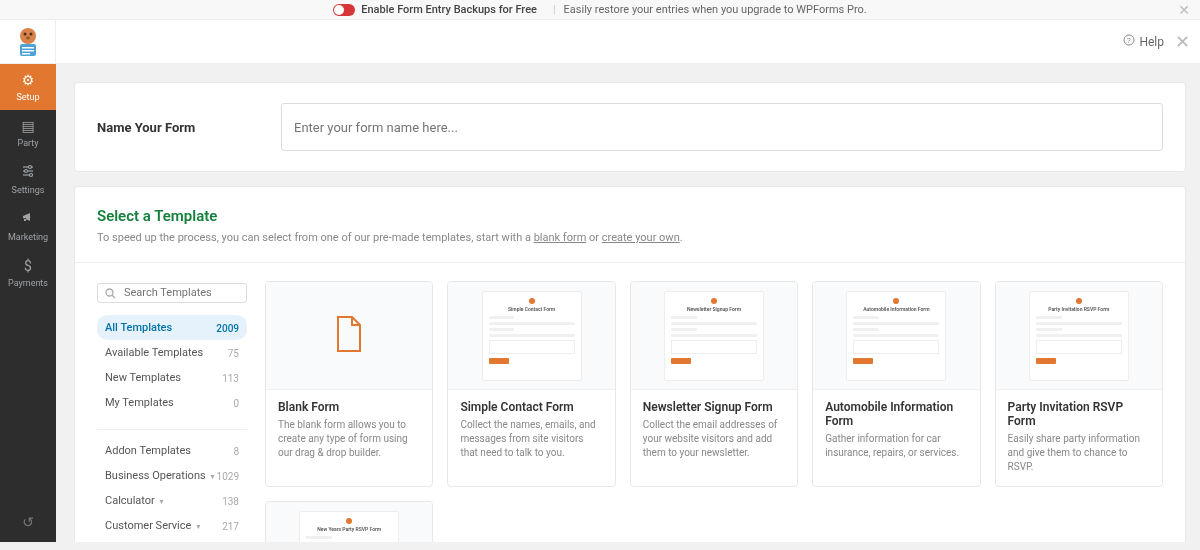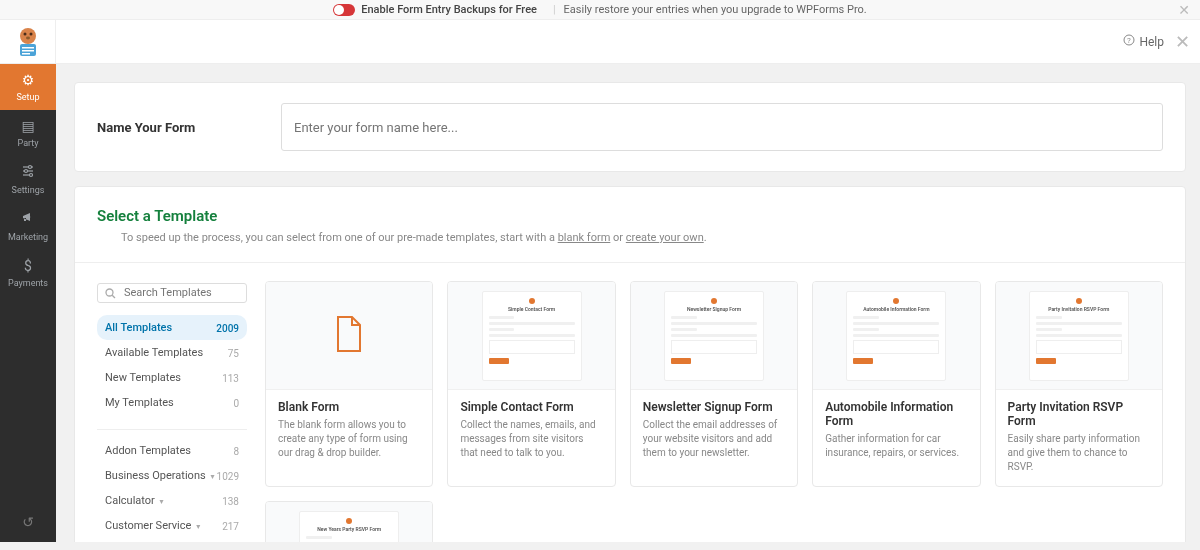--- a/index.html
+++ b/index.html
@@ -22,21 +22,21 @@
 .leftnav-icon { font-size: 14px; }
 .leftnav-spacer { flex: 1; }
 .leftnav-history { padding: 12px 0; font-size: 14px; color: #777; }
 .content { flex: 1; overflow: auto; background: #f1f1f1; padding: 18px 14px 0 18px; }
 .panel { background: #fff; border: 1px solid #e8e8e8; border-radius: 4px; padding: 20px 22px; margin-bottom: 14px; }
 .name-row { display: flex; align-items: center; gap: 24px; }
 .name-label { font-size: 13px; font-weight: 700; color: #333; min-width: 160px; }
 .name-input { flex: 1; height: 48px; border: 1px solid #ddd; border-radius: 3px; padding: 0 12px; font-size: 13px; color: #888; }
 .template-panel { padding: 20px 22px 0 22px; }
 .template-title { font-size: 15px; font-weight: 600; color: #15803d; margin-bottom: 6px; }
-.template-sub { font-size: 11px; color: #888; margin-bottom: 18px; margin-left: 24px; }
+.template-sub { font-size: 11px; color: #888; margin-bottom: 18px; }
 .template-sub a { color: #888; text-decoration: underline; }
 .template-hr { border: none; border-top: 1px solid #eee; margin: 0 -22px 18px -22px; }
 .template-body { display: flex; gap: 18px; }
 .sidebar { width: 150px; flex-shrink: 0; }
 .search-wrap { position: relative; margin-bottom: 12px; }
 .search-input { width: 100%; height: 20px; border: 1px solid #ddd; border-radius: 3px; padding: 0 8px 0 26px; font-size: 11px; }
 .search-icon { position: absolute; left: 8px; top: 7px; color: #aaa; font-size: 11px; }
 .cat-list { list-style: none; font-size: 11px; margin-bottom: 14px; }
 .cat-item { display: flex; justify-content: space-between; align-items: flex-end; padding: 6px 8px; border-radius: 10px; cursor: pointer; color: #555; }
 .cat-item.active { background: #e6f2fb; color: #0073aa; font-weight: 500; }

